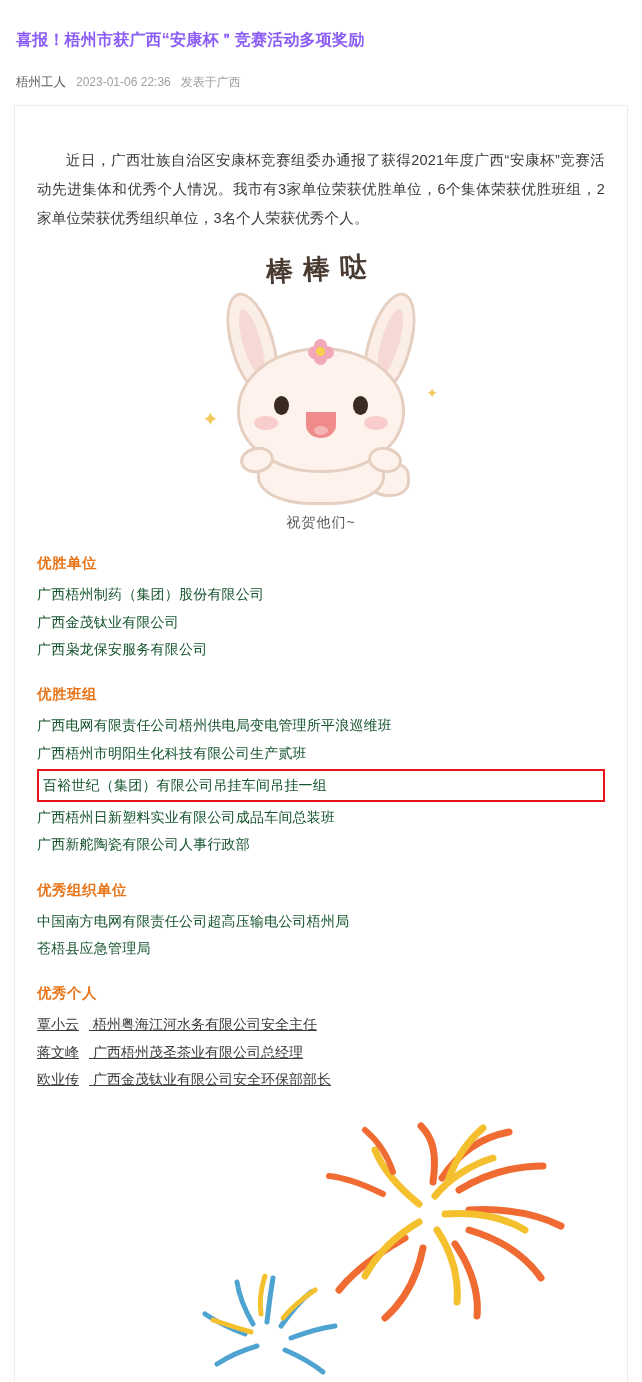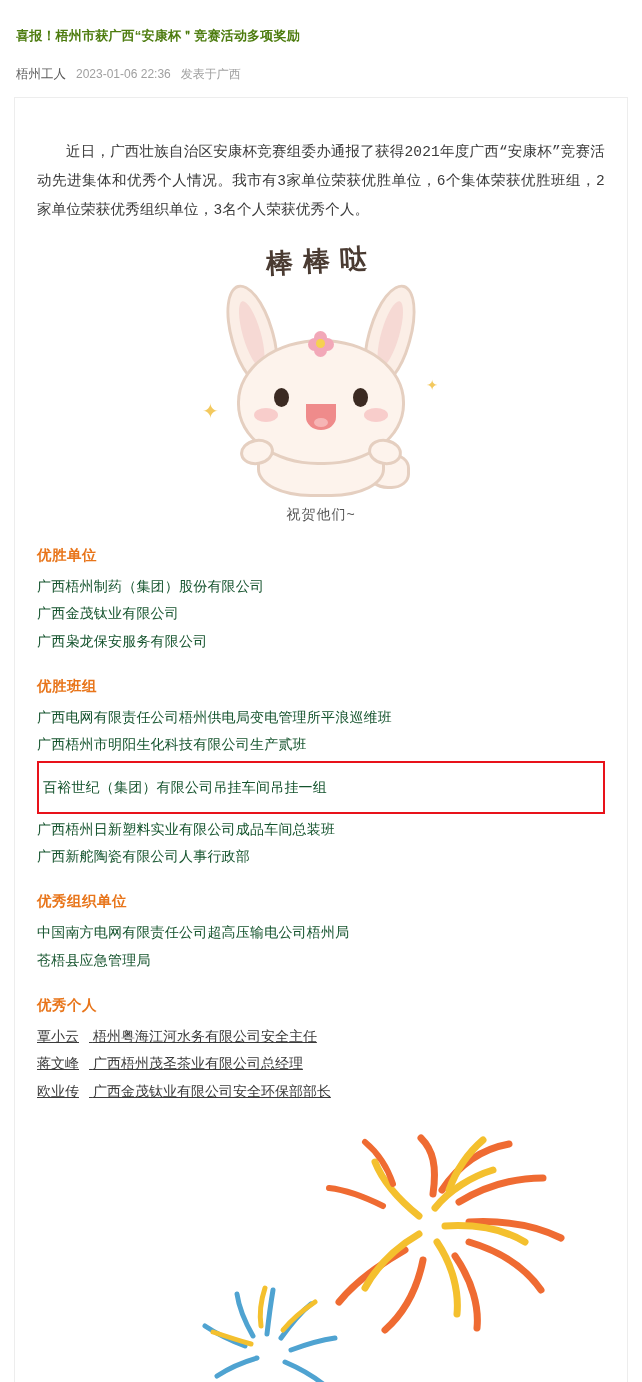--- a/index.html
+++ b/index.html
@@ -15,23 +15,23 @@
     position: relative;
   }
   .page {
     width: 642px;
     min-height: 1382px;
     position: relative;
     background: #fff;
     overflow: hidden;
   }
   .article-title {
-    font-size: 13px;
+    font-size: 16px;
     font-weight: bold;
-    color: #4d7c0f;
+    color: #8b5cf6;
     line-height: 1.4;
     padding: 18px 16px 0 16px;
     letter-spacing: 0.2px;
   }
   .meta-row {
     display: flex;
     align-items: center;
     gap: 10px;
     padding: 12px 28px 14px 16px;
     font-size: 12px;
@@ -53,21 +53,20 @@
     padding: 26px 22px 40px 22px;
     min-height: 1240px;
   }
   .para {
     font-size: 14.5px;
     line-height: 2.0;
     color: #3a3a3a;
     text-align: justify;
     text-indent: 2em;
     letter-spacing: 0.2px;
-    font-family: Liberation Mono, monospace;
   }
 
   
   .illus-wrap {
     margin: 18px auto 6px auto;
     width: 320px;
     position: relative;
     text-align: center;
   }
   .bangbangda {
@@ -211,21 +210,21 @@
   }
   .item {
     font-size: 14px;
     line-height: 1.95;
     color: #14532d;
     letter-spacing: .2px;
   }
   .item.highlight {
     border: 2px solid #e8121a;
     display: block;
-    padding: 11px 4px;
+    padding: 1px 4px;
     margin: 2px 0;
   }
   .person {
     font-size: 14px;
     line-height: 1.95;
     color: #3a3a3a;
     text-decoration: underline;
   }
   .person .pname { margin-right: 10px; }
 

